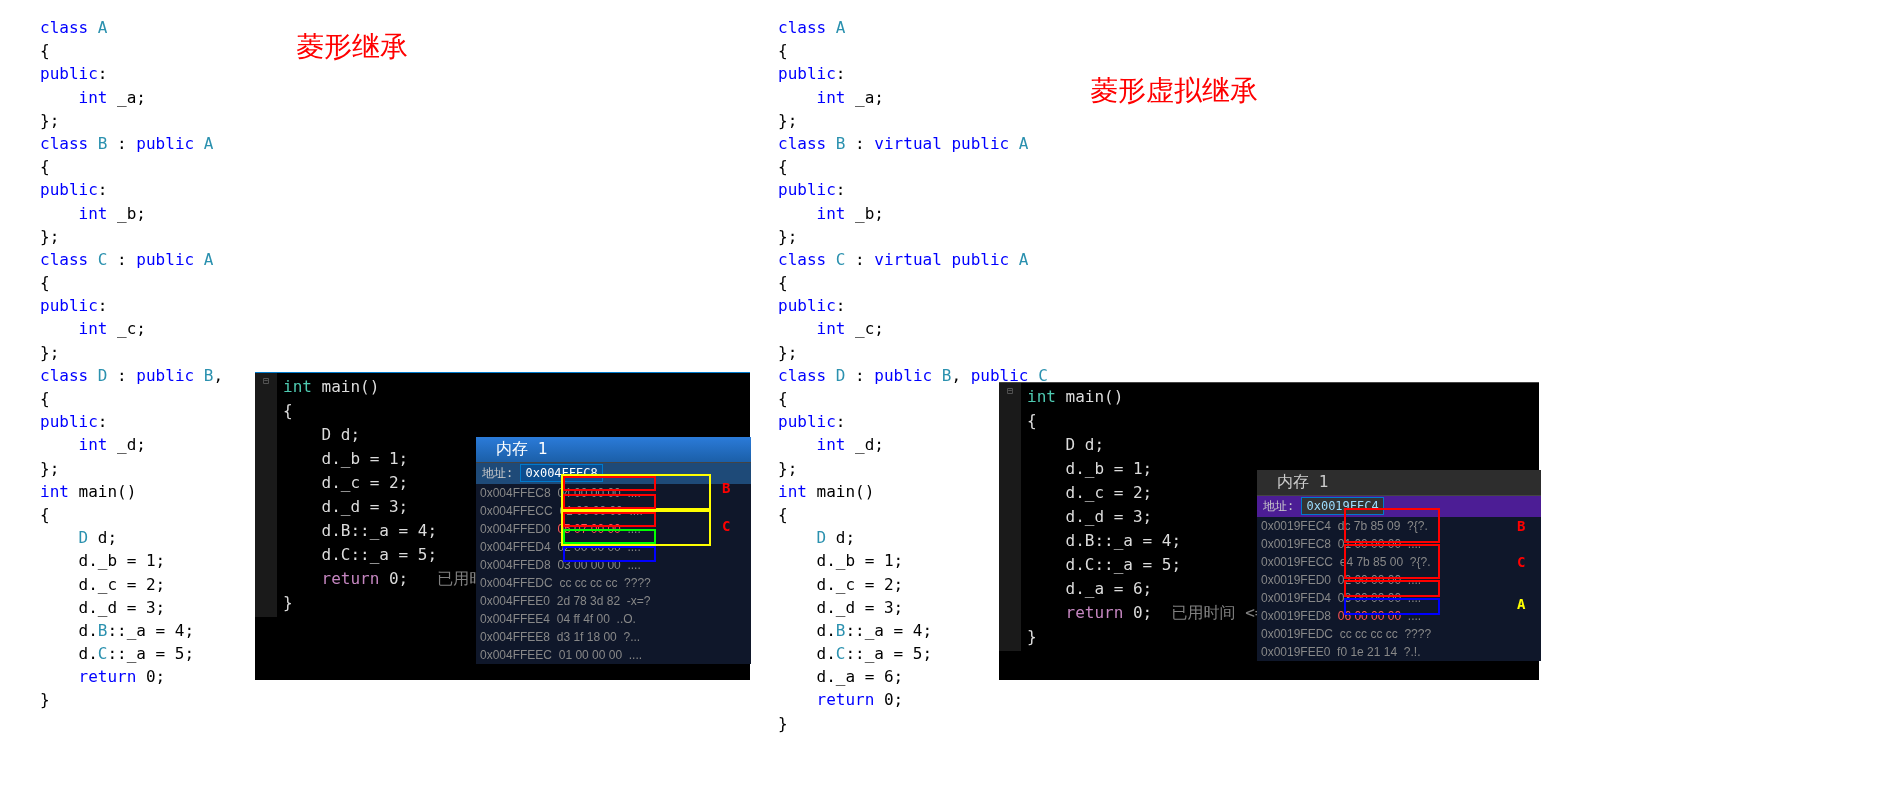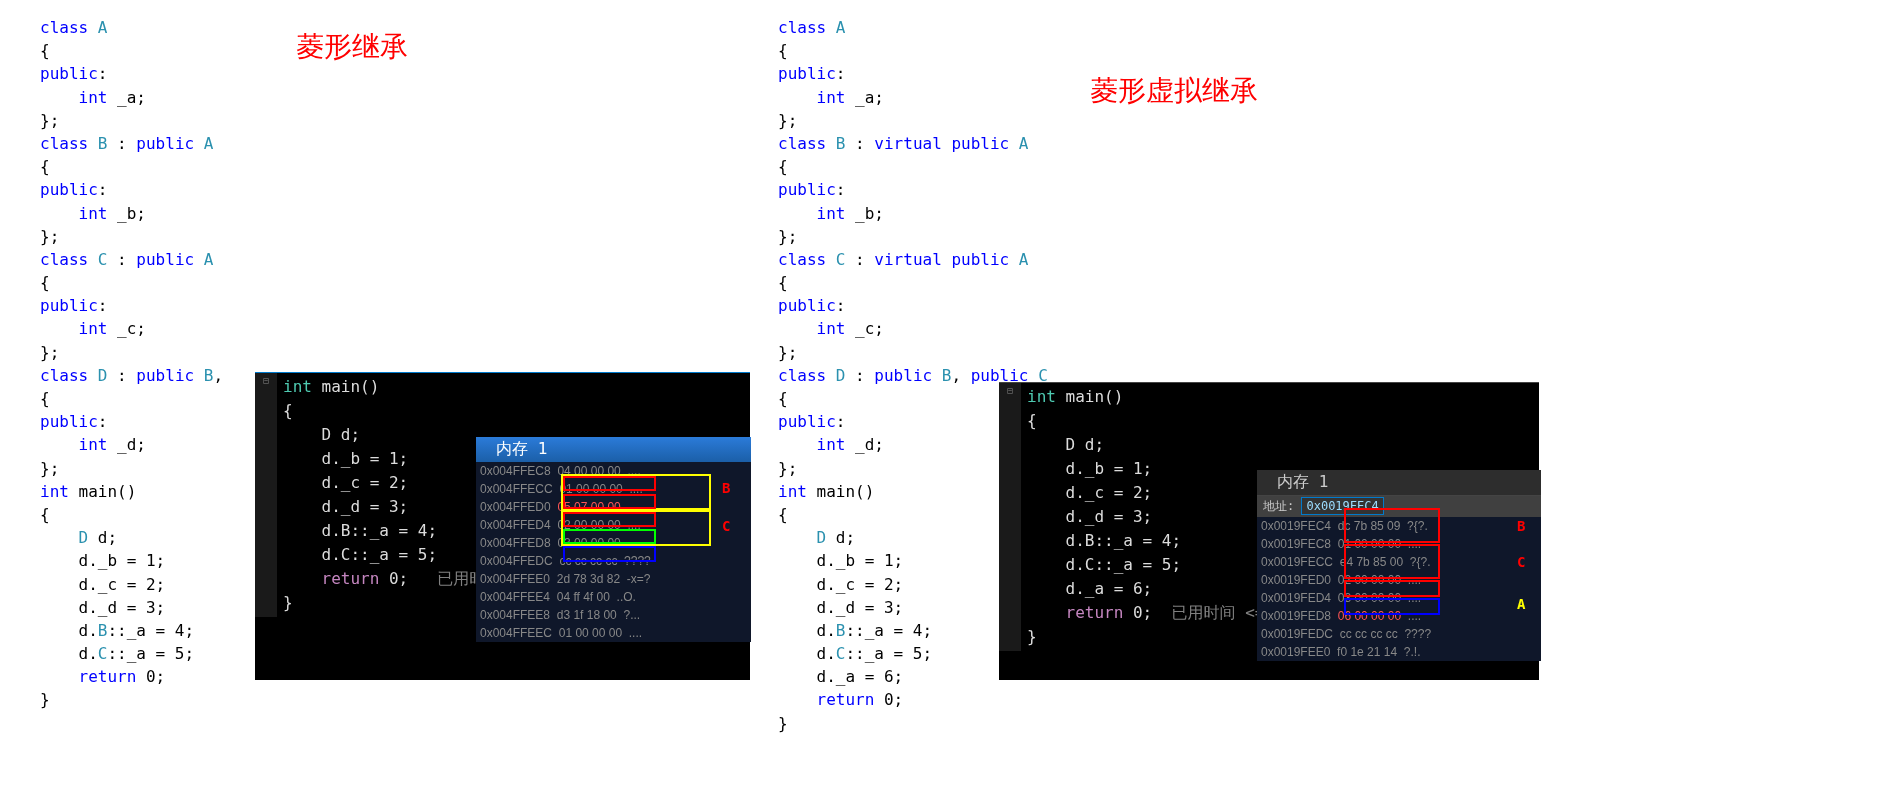--- a/index.html
+++ b/index.html
@@ -15,21 +15,21 @@
     .dark-panel { background: #000; color: #fff; font-family: Consolas, monospace; position: absolute; }
     .dark-code { line-height: 1.5; white-space: pre; font-size: 16px; }
     .dk-typ { color: #4ec9b0; }
     .dk-white { color: #dcdcdc; }
     .dk-gray { color: #808080; }
     
     
     .mem-window { position: absolute; font-size: 12px; }
     .mem-title-bar { background: linear-gradient(#2b7bd9, #1b5fa8); color: #fff; padding: 2px 20px; font-size: 16px; }
     .mem-title-bar.dark { background: #2d2d2d; color: #ccc; }
-    .mem-addr-bar { background: #404040; color: #ccc; padding: 2px 6px; font-size: 12px; border-top: 1px solid #444; }
+    .mem-addr-bar { background: #4c1d95; color: #ccc; padding: 2px 6px; font-size: 12px; border-top: 1px solid #444; }
     .mem-addr-bar.light { background: #1e4a78; }
     .mem-addr-input { background: #333; color: #9cdcfe; border: 1px solid #007acc; padding: 1px 4px; font-family: Consolas, monospace; }
     .mem-addr-input.light { background: #0c4d8e; color: #fff; }
     .mem-body { background: #0f172a; padding: 0 4px; font-family: Liberation Sans, sans-serif; }
     .mem-row { color: #888; white-space: pre; font-size: 12px; line-height: 1.5; }
     .mem-addr { color: #888; }
     .mem-ascii { color: #888; }
     .mem-label { position: absolute; font-weight: bold; font-size: 14px; }
     .label-red { color: #ff0000; }
     .label-yellow { color: #ffff00; }
@@ -52,20 +52,24 @@
 
 <div class="dark-panel" style="left:255px; top:372px; width:495px; height:308px; border-top:1px solid #007acc;">
   <div style="display:flex;">
     <div style="width:22px; background:#1a1a1a; padding-top:2px; color:#666; text-align:center; font-size:10px;">⊟</div>
     <div class="dark-code" id="dark-left" style="padding:2px 6px;"><div><span class="dk-typ">int</span><span class="dk-white"> main()</span></div><div><span class="dk-white">{</span></div><div><span class="dk-white">    D d;</span></div><div><span class="dk-white">    d._b = 1;</span></div><div><span class="dk-white">    d._c = 2;</span></div><div><span class="dk-white">    d._d = 3;</span></div><div><span class="dk-white">    d.B::_a = 4;</span></div><div><span class="dk-white">    d.C::_a = 5;</span></div><div><span>    </span><span style="color: rgb(197, 134, 192);">return</span><span class="dk-white"> 0;</span><span class="dk-gray">   已用时间</span></div><div><span class="dk-white">}</span></div></div>
   </div>
 </div>
 
 <div class="mem-window" style="left:476px; top:437px; width:275px;">
   <div class="mem-title-bar">内存 1</div>
+  <div class="mem-addr-bar light">
+    <span>地址:</span>
+    <span class="mem-addr-input light">0x004FFEC8</span>
+  </div>
   <div class="mem-body" id="mem-body-1">
       <div class="mem-row"><span class="mem-addr">0x004FFEC8</span>  <span style="color:#888">04 00 00 00</span>  <span class="mem-ascii">....</span></div>
       <div class="mem-row"><span class="mem-addr">0x004FFECC</span>  <span style="color:#888">01 00 00 00</span>  <span class="mem-ascii">....</span></div>
       <div class="mem-row"><span class="mem-addr">0x004FFED0</span>  <span style="color:#ff5555">05 07 00 00</span>  <span class="mem-ascii">....</span></div>
       <div class="mem-row"><span class="mem-addr">0x004FFED4</span>  <span style="color:#888">02 00 00 00</span>  <span class="mem-ascii">....</span></div>
       <div class="mem-row"><span class="mem-addr">0x004FFED8</span>  <span style="color:#888">03 00 00 00</span>  <span class="mem-ascii">....</span></div>
       <div class="mem-row"><span class="mem-addr">0x004FFEDC</span>  <span style="color:#888">cc cc cc cc</span>  <span class="mem-ascii">????</span></div>
       <div class="mem-row"><span class="mem-addr">0x004FFEE0</span>  <span style="color:#888">2d 78 3d 82</span>  <span class="mem-ascii">-x=?</span></div>
       <div class="mem-row"><span class="mem-addr">0x004FFEE4</span>  <span style="color:#888">04 ff 4f 00</span>  <span class="mem-ascii">..O.</span></div>
       <div class="mem-row"><span class="mem-addr">0x004FFEE8</span>  <span style="color:#888">d3 1f 18 00</span>  <span class="mem-ascii">?...</span></div>

